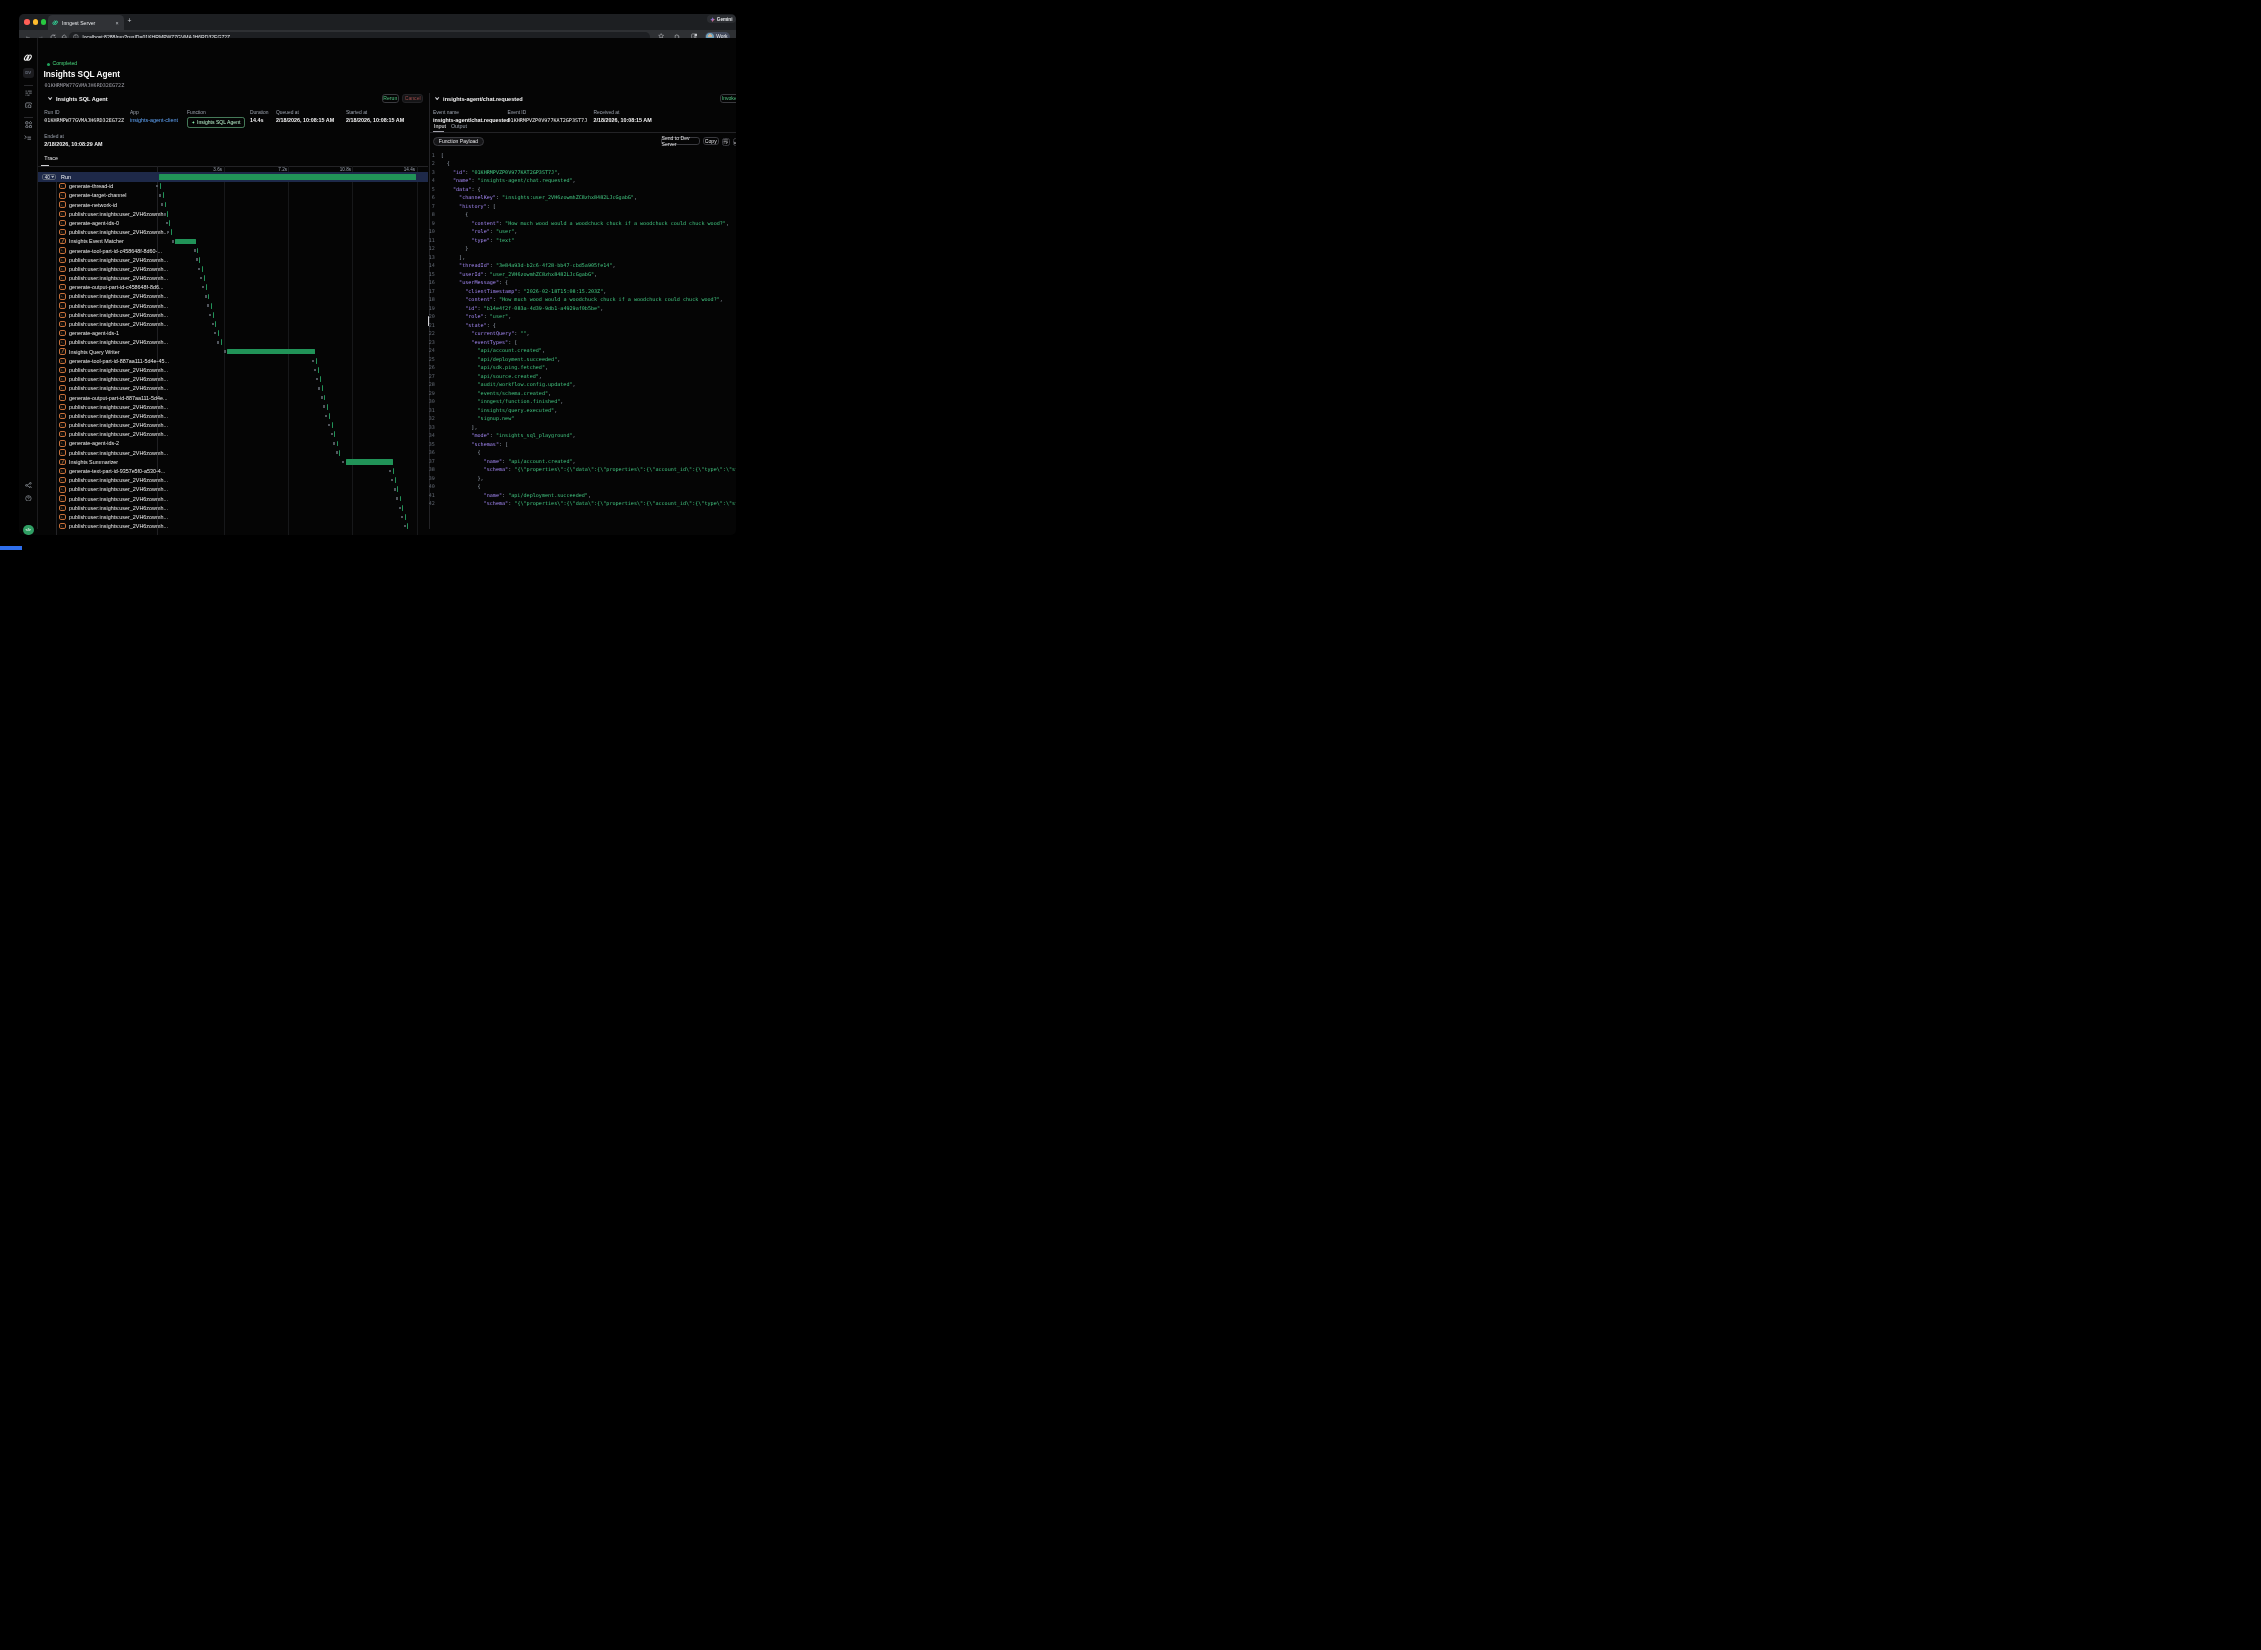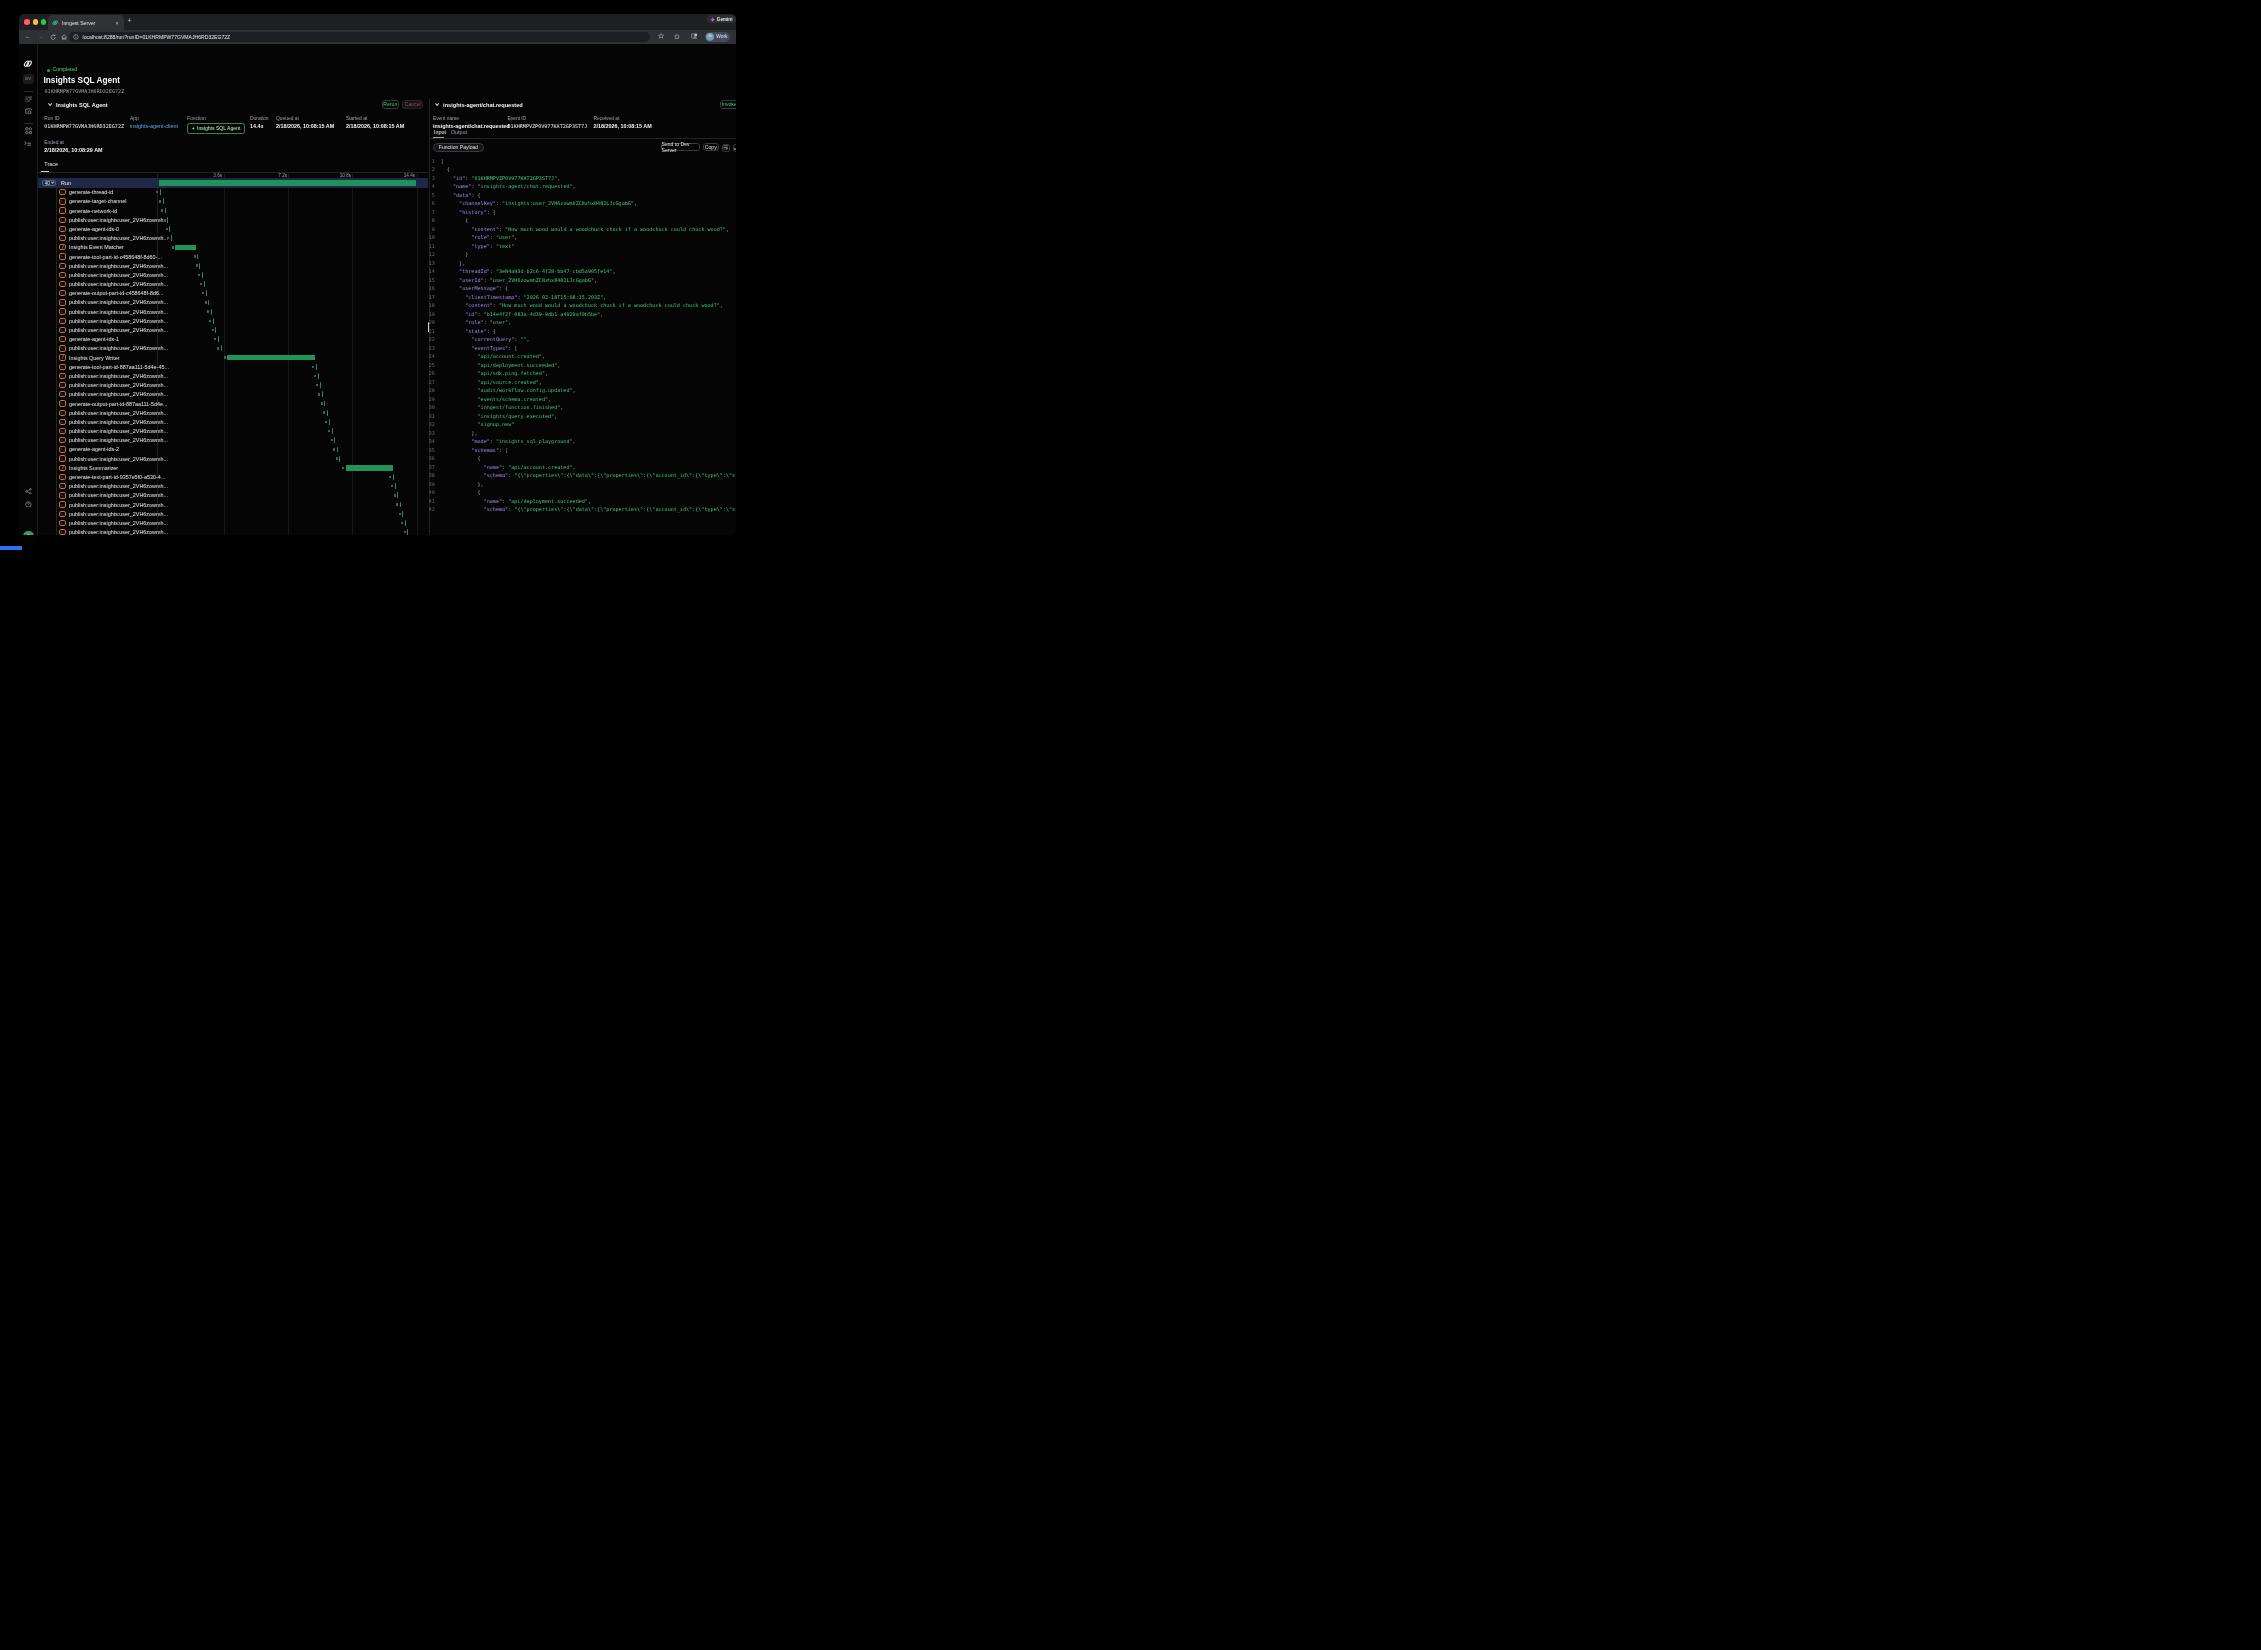--- a/index.html
+++ b/index.html
@@ -23,21 +23,21 @@
   #toolbar { position:absolute; left:0; top:16.6px; width:100%; height:13.6px; background:#2e3033; }
   .navic { position:absolute; top:2.9px; color:#c6c8cc; font-size:5.8px; }
   #urlpill { position:absolute; left:50px; top:1.9px; width:581px; height:9.7px; background:#1d1f22; border-radius:4.9px; display:flex; align-items:center; }
   #urlpill .info { margin-left:4.4px; }
   #urlpill .url { margin-left:3.9px; font-size:5.1px; color:#e8eaed; }
   #profile { position:absolute; left:686px; top:1.7px; height:10.2px; width:25px; background:#434a5c; border-radius:5.4px; display:flex; align-items:center; }
   #profile .av { width:7.8px; height:7.8px; margin-left:1.5px; border-radius:50%; background:radial-gradient(circle at 50% 35%, #cfae91 0 26%, #6fa3bd 27% 55%, #36708f 100%); }
   #profile span { margin-left:2.4px; font-size:4.9px; color:#e8eaed; }
 
   
-  #app { position:absolute; left:0; top:30px; width:717px; height:491px; background:#050505; }
+  #app { position:absolute; left:0; top:24px; width:717px; height:491px; background:#050505; }
   #sidebar { position:absolute; left:0; top:0; width:19.5px; height:100%; border-right:0.5px solid #1c1c1e; }
   .sic { position:absolute; left:0; width:19.5px; display:flex; justify-content:center; color:#9ca3af; }
   .sdiv { position:absolute; left:5.4px; width:8.8px; height:0.5px; background:#2a2a2d; }
   #dv-badge { position:absolute; left:4.4px; top:30px; width:10.7px; height:10.7px; background:#1b1b1e; border-radius:2.9px; color:#6b7280; font-size:4.4px; font-weight:bold; display:flex; align-items:center; justify-content:center; }
   #devtools-btn { position:absolute; left:4.4px; top:487px; width:10.7px; height:10.7px; border-radius:50%; background:#2f9e63; color:#fff; display:flex; align-items:center; justify-content:center; font-size:3.7px; font-weight:bold; }
 
   
   #hdr-dot { position:absolute; left:28px; top:25px; width:3.4px; height:3.4px; border-radius:50%; background:#21a35d; }
   #hdr-status { position:absolute; left:34px; top:22.4px; font-size:5.1px; color:#4ade80; }
   #hdr-title { position:absolute; left:25px; top:31px; font-size:8.3px; font-weight:600; color:#fafafa; }

